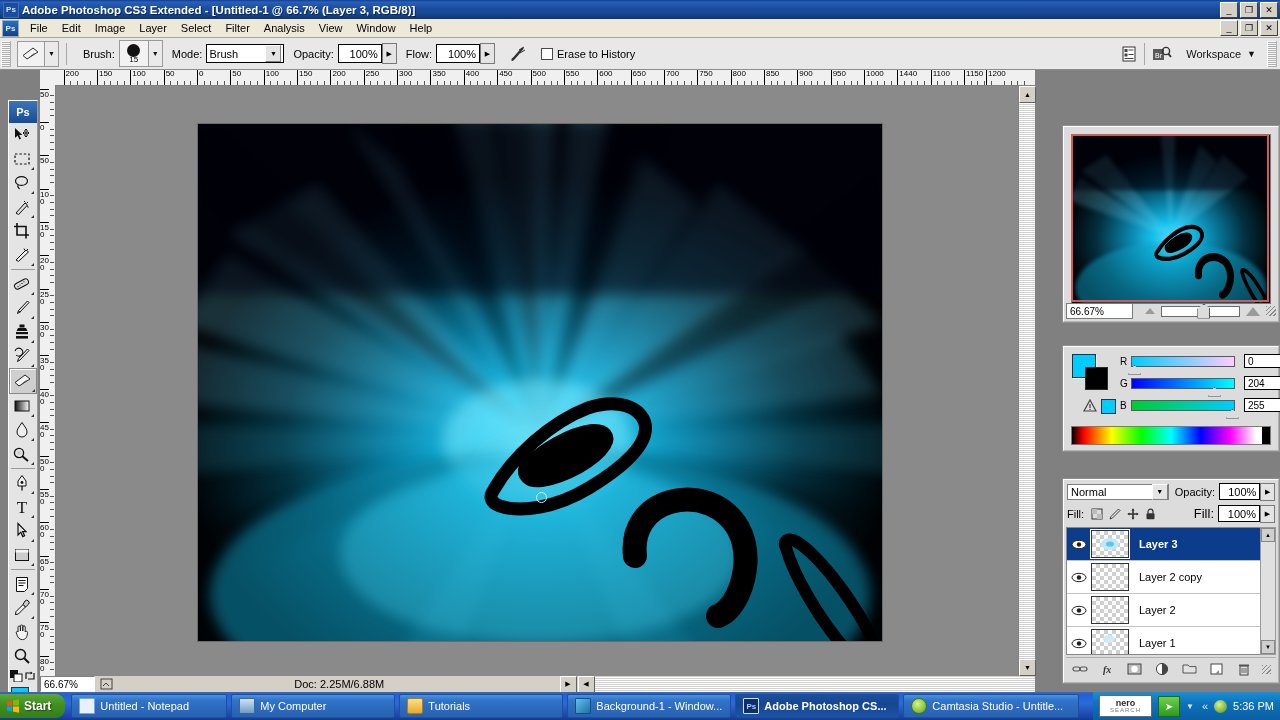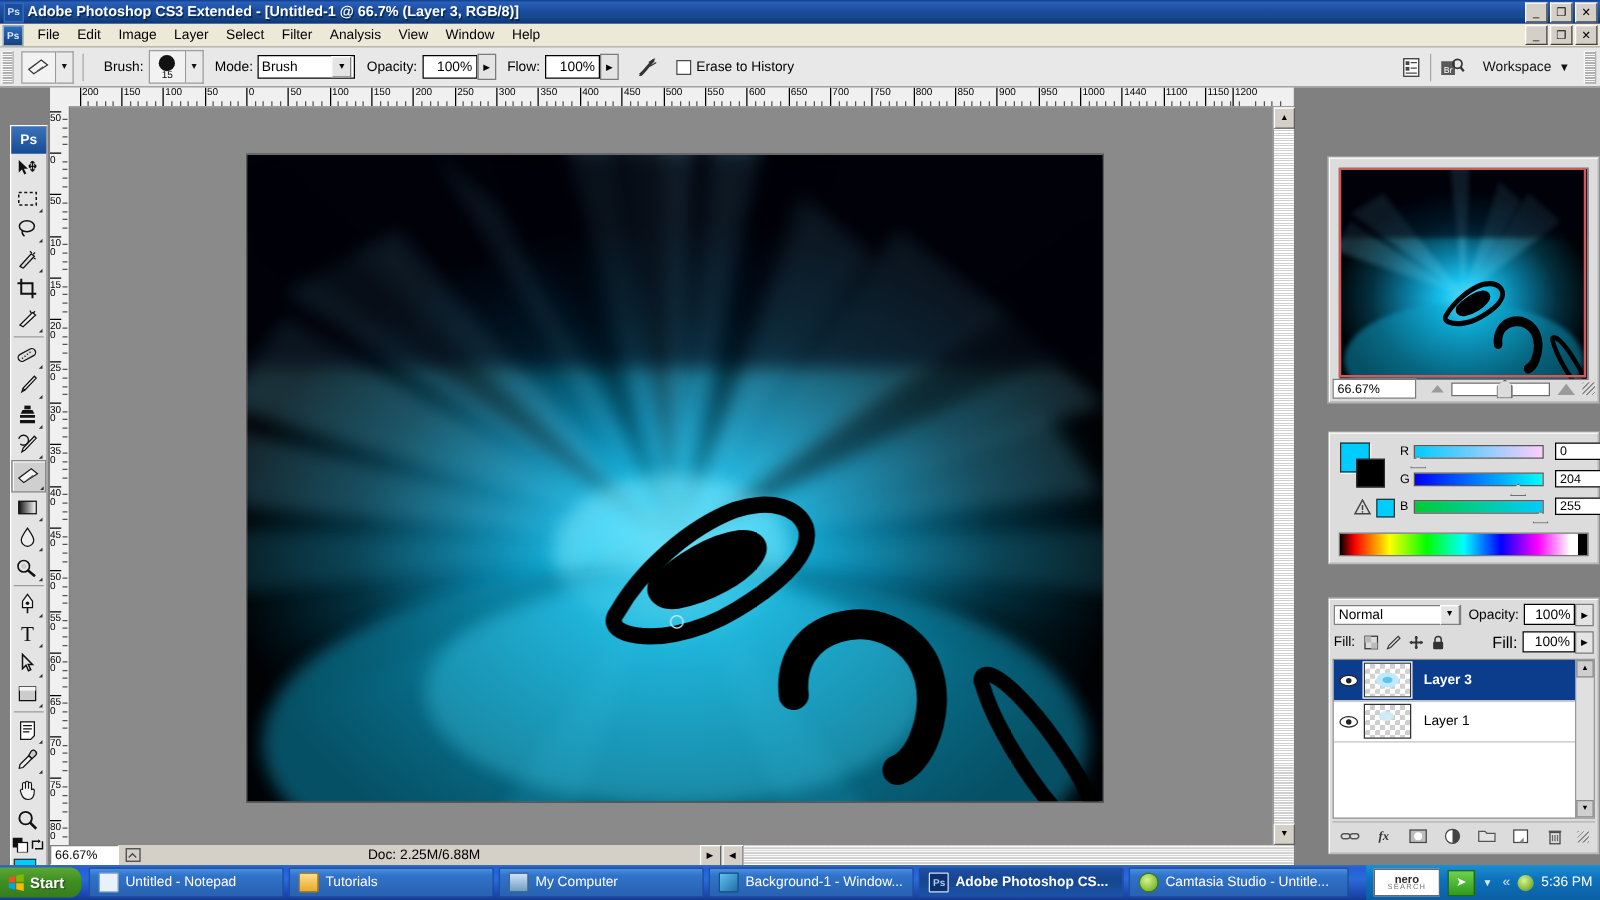--- a/index.html
+++ b/index.html
@@ -1011,20 +1011,40 @@
           </span>
           <span class="lr-name">Layer 3</span>
         </div>
         <div class="layerrow">
           <span class="eye">
             <svg width="16" height="11" viewBox="0 0 16 11">
                 <ellipse cx="8" cy="5.5" rx="7" ry="4.2" fill="#fff" stroke="#222"></ellipse>
                 <circle cx="8" cy="5.5" r="2.2" fill="#222"></circle>
               </svg>
           </span>
+          <span class="lr-thumb"></span>
+          <span class="lr-name">Layer 2 copy</span>
+        </div>
+        <div class="layerrow">
+          <span class="eye">
+            <svg width="16" height="11" viewBox="0 0 16 11">
+                <ellipse cx="8" cy="5.5" rx="7" ry="4.2" fill="#fff" stroke="#222"></ellipse>
+                <circle cx="8" cy="5.5" r="2.2" fill="#222"></circle>
+              </svg>
+          </span>
+          <span class="lr-thumb"></span>
+          <span class="lr-name">Layer 2</span>
+        </div>
+        <div class="layerrow">
+          <span class="eye">
+            <svg width="16" height="11" viewBox="0 0 16 11">
+                <ellipse cx="8" cy="5.5" rx="7" ry="4.2" fill="#fff" stroke="#222"></ellipse>
+                <circle cx="8" cy="5.5" r="2.2" fill="#222"></circle>
+              </svg>
+          </span>
           <span class="lr-thumb">
             <svg width="36" height="26" viewBox="0 0 36 26" style="position:absolute;inset:0">
               <ellipse cx="17" cy="9" rx="6" ry="4" fill="#cfe9f7" opacity=".9"></ellipse>
             </svg>
           </span>
           <span class="lr-name">Layer 1</span>
         </div>
       </div>
 
       <div class="lp-scroll">
@@ -1084,26 +1104,26 @@
           <path d="M7 7.6 h6 v6.2 l-6 -1.4 z" fill="#ffb900"></path>
       </svg>
       <span>Start</span>
     </div>
 
     <div class="tb-item" style="width:140px">
       <span class="tb-ico" style="background:#e8f1fa;border:1px solid #7fa6cc;"></span>
       <span>Untitled - Notepad</span>
     </div>
     <div class="tb-item" style="width:148px">
+      <span class="tb-ico" style="background:linear-gradient(180deg,#cfe2f5,#6f9cc4);border:1px solid #40658a;"></span>
+      <span>My Computer</span>
+    </div>
+    <div class="tb-item" style="width:148px">
       <span class="tb-ico" style="background:linear-gradient(180deg,#ffdf8a,#e8a92c);border:1px solid #b07e18;border-radius:2px;"></span>
       <span>Tutorials</span>
-    </div>
-    <div class="tb-item" style="width:148px">
-      <span class="tb-ico" style="background:linear-gradient(180deg,#cfe2f5,#6f9cc4);border:1px solid #40658a;"></span>
-      <span>My Computer</span>
     </div>
     <div class="tb-item" style="width:148px">
       <span class="tb-ico" style="background:linear-gradient(135deg,#63c1ef,#1d6ea8);border:1px solid #14527e;"></span>
       <span>Background-1 - Window...</span>
     </div>
     <div class="tb-item active" style="width:148px">
       <span class="tb-ico" style="background:#0d2f6b;border:1px solid #cfe2ff;color:#a8cdff;font-size:8px;font-weight:bold;display:flex;align-items:center;justify-content:center;">Ps</span>
       <span>Adobe Photoshop CS...</span>
     </div>
     <div class="tb-item" style="width:160px">

